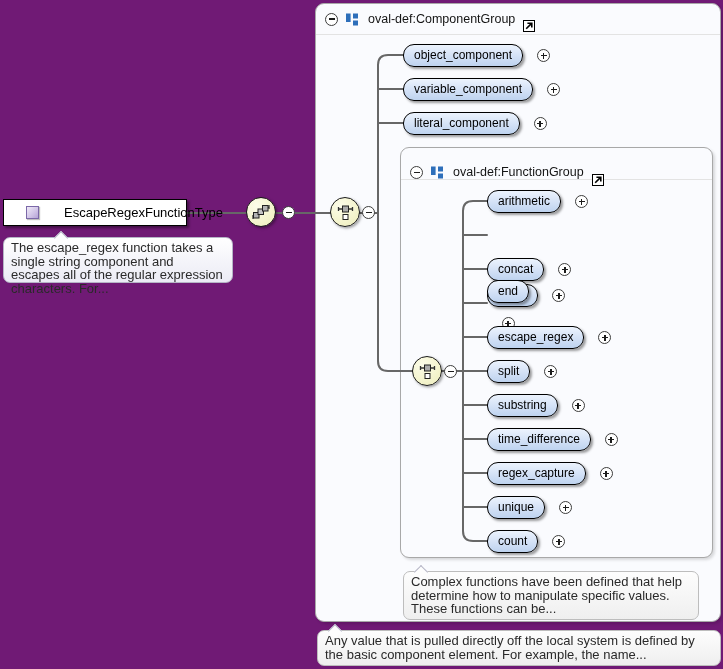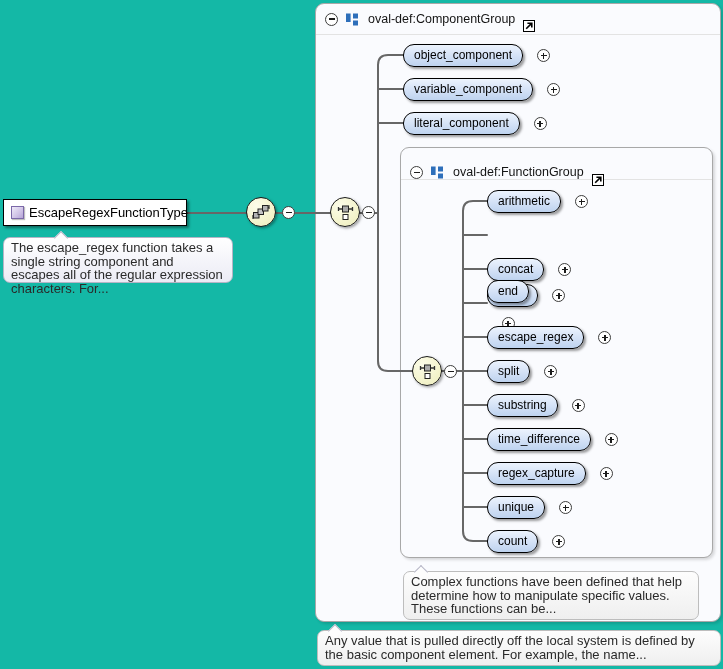--- a/index.html
+++ b/index.html
@@ -1,19 +1,19 @@
 <!DOCTYPE html>
 <html><head>
 <meta charset="utf-8">
 <style>
   html,body { margin:0; padding:0; background:#fff; }
   .canvas {
     position:relative; width:723px; height:669px;
     font-family:"Liberation Sans", sans-serif;
-    background:#14b8a6; overflow:hidden;
+    background:#701a75; overflow:hidden;
   }
   
   .group-box {
     position:absolute; box-sizing:border-box;
     border:1.5px solid #a8a8a8; border-radius:9px;
     background:#fafbfe;
     box-shadow:2px 2px 3px rgba(0,0,0,0.14);
   }
   .group-header {
     display:flex; align-items:center; gap:8px;
@@ -51,21 +51,21 @@
     padding:3px 10px 4px; border:1.5px solid #000; border-radius:11px;
     background:linear-gradient(180deg,#ecf3fd 0%, #d3e1f6 55%, #bed3ef 100%);
     font-size:12px; color:#000; white-space:nowrap;
     box-shadow:2px 2px 2.5px rgba(0,0,0,0.38);
   }
   
   .root-el {
     position:absolute; left:3px; top:199px; width:184px; height:27px;
     box-sizing:border-box; background:#fff; border:1.6px solid #000;
     box-shadow:2px 2px 2.5px rgba(0,0,0,0.42);
-    display:flex; align-items:center; gap:5px; padding:0 7px;
+    display:flex; align-items:center; gap:25px; padding:0 22px;
   }
   .root-el .label { font-size:13px; color:#000; white-space:nowrap; }
   .attr-icon {
     width:13px; height:13px; flex:0 0 auto; box-sizing:border-box;
     border:1px solid #7b68a8;
     background:linear-gradient(135deg,#efeaf8 0%, #cfc2e6 60%, #b4a3d6 100%);
     box-shadow:1px 1px 1px rgba(0,0,0,0.25);
   }
   
   .note {

